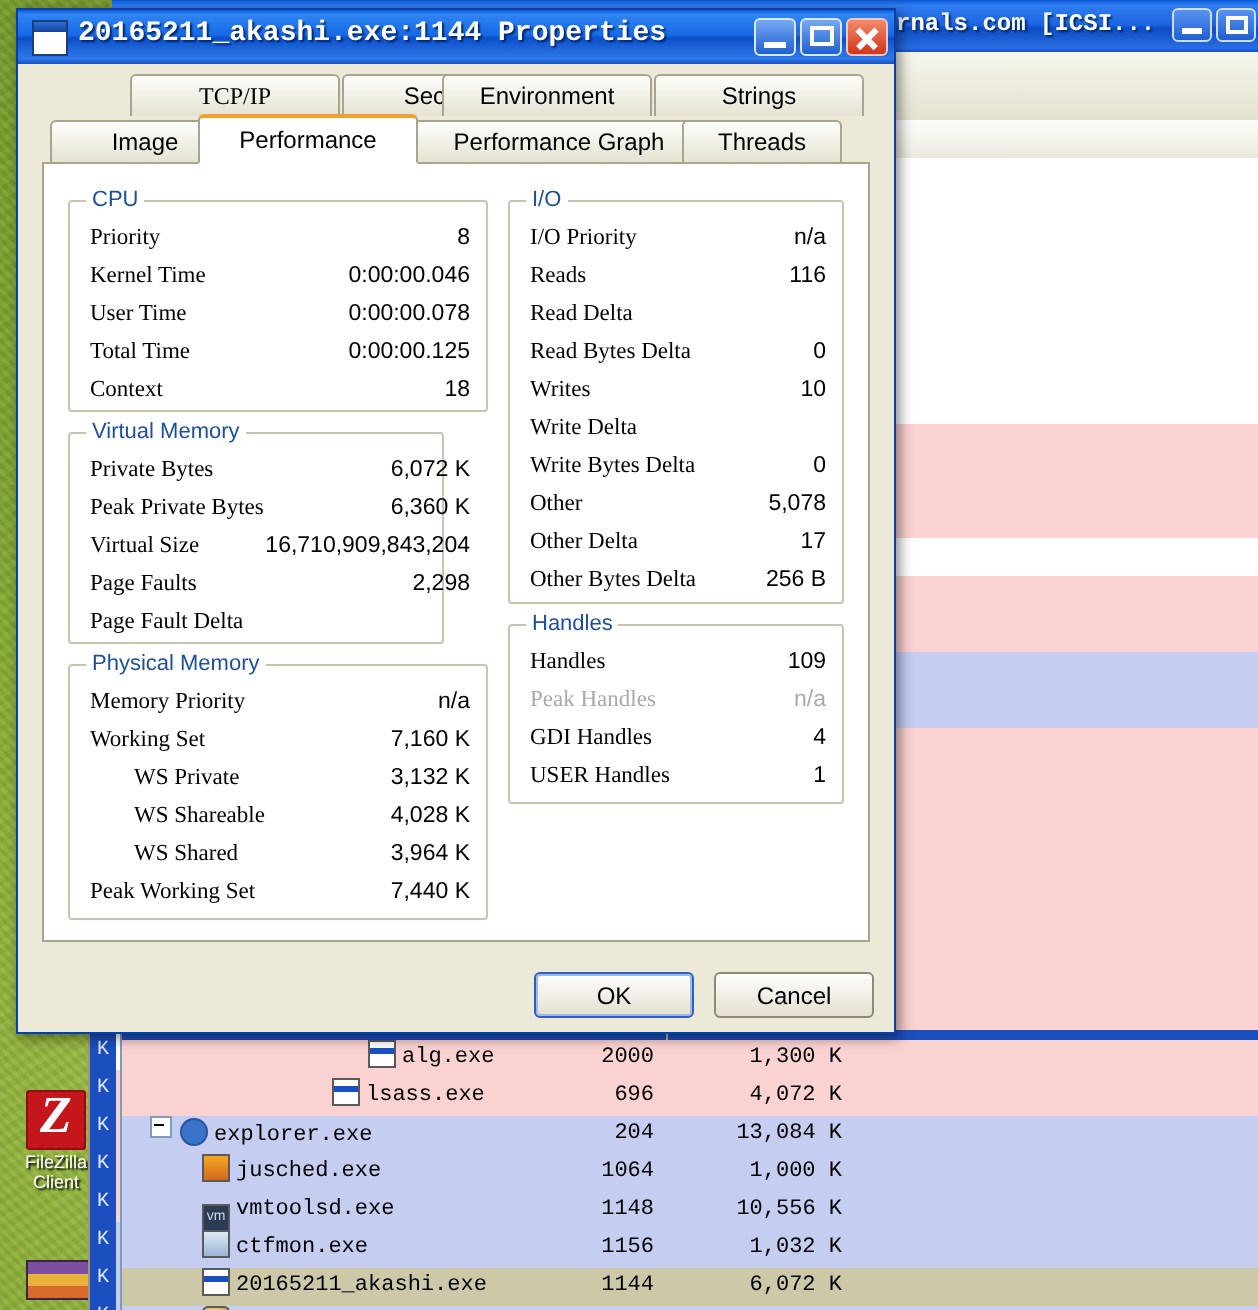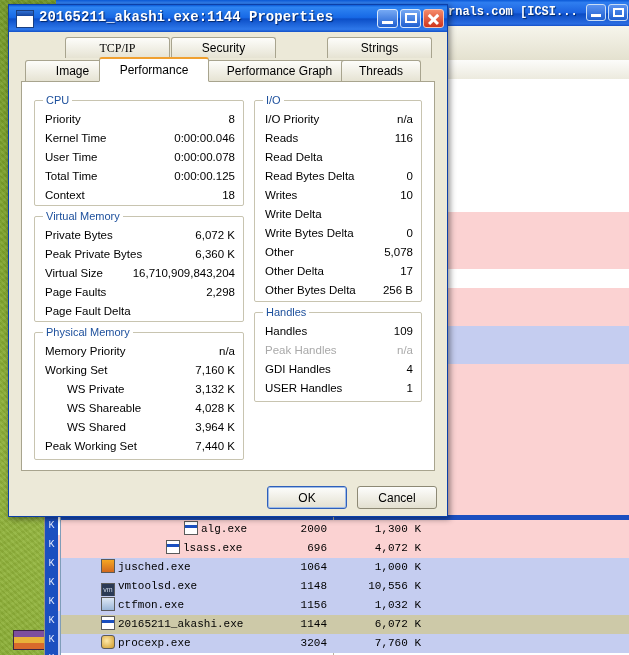--- a/index.html
+++ b/index.html
@@ -141,36 +141,42 @@
   #tabpane{position:absolute;left:12px;top:76px;width:414px;height:390px;
     background:#fff;border:1px solid #a8a48e;box-sizing:border-box;}
 
   
   .grp{position:absolute;border:1px solid #c8c4b0;border-radius:2px;box-sizing:border-box;
     background:#fff;}
   .grp-lbl{position:absolute;top:-7px;left:8px;background:#fff;padding:0 3px;
     font-size:11px;color:#1c4f9c;font-family:"Liberation Sans",sans-serif;white-space:nowrap;}
   .kv{position:absolute;font-size:11.5px;color:#000;white-space:nowrap;
     font-family:"Liberation Sans",sans-serif;}
-  .kv .k{position:absolute;left:0;}
+  .kv .k{position:absolute;left:0;font-family:Liberation Serif, serif;}
   .kv .v{position:absolute;right:0;text-align:right;}
   .kv.dim .k,.kv.dim .v{color:#a9a9a9;}
 
   
   .fbtn{position:absolute;height:23px;line-height:22px;text-align:center;font-size:12px;
     background:linear-gradient(#fdfdfc,#e3e0d0);border:1px solid #8d8975;border-radius:3px;
     box-sizing:border-box;font-family:"Liberation Sans",sans-serif;color:#000;}
   .fbtn.def{border:1px solid #2f5fba;box-shadow:0 0 0 1px #9dbbe8 inset;}
   .u{}
 </style>
 </head>
 <body>
 
 <div id="desktop">
   <div id="desktop-noise"></div>
+  <div class="desk-icon" style="left:0px;top:545px;">
+    <div class="glyph">
+        <div class="fz-icon"></div>
+      </div>
+    <div class="lbl">FileZilla<br>Client</div>
+  </div>
   <div class="desk-icon" style="left:0px;top:630px;">
     <div class="glyph">
         <div class="misc-icon"></div>
       </div>
   </div>
 </div>
 
 <div id="procexp">
 
   <div id="px-titlebar">
@@ -369,20 +375,25 @@
         <span class="t-name" style="left: 123px;"><span class="tico win"></span>alg.exe</span>
         <span class="t-pid">2000</span>
         <span class="t-ws">1,300 K</span>
       </div>
       <div class="trow pink">
         <span class="t-name" style="left: 95px; margin-left: 10px;"><span class="tico win"></span>lsass.exe</span>
         <span class="t-pid">696</span>
         <span class="t-ws">4,072 K</span>
       </div>
       <div class="trow blue">
+        <span class="t-name" style="left: 14px;"><span class="expander"></span><span class="tico ie"></span>explorer.exe</span>
+        <span class="t-pid">204</span>
+        <span class="t-ws">13,084 K</span>
+      </div>
+      <div class="trow blue">
         <span class="t-name" style="left: 40px;"><span class="tico java"></span>jusched.exe</span>
         <span class="t-pid">1064</span>
         <span class="t-ws">1,000 K</span>
       </div>
       <div class="trow blue">
         <span class="t-name" style="left: 40px;"><span class="tico vm">vm</span>vmtoolsd.exe</span>
         <span class="t-pid">1148</span>
         <span class="t-ws">10,556 K</span>
       </div>
       <div class="trow blue">
@@ -416,20 +427,21 @@
       </div>
     <div class="dbtn cls">
         <span class="x1"></span>
         <span class="x2"></span>
       </div>
   </div>
 
   <div id="tabs">
     <div class="tab row1" style="left:44px;width:105px;font-family:Liberation Serif, serif;">TCP/IP</div>
     <div class="tab row1" style="left:150px;width:105px;">Security</div>
+    <div class="tab row1" style="left:200px;width:105px;">Environment</div>
     <div class="tab row1" style="left:306px;width:105px;">Strings</div>
 
     <div class="tab row2" style="left:4px;width:95px;">Image</div>
     <div class="tab row2 active" style="left:78px;width:110px;">Performance</div>
     <div class="tab row2" style="left:186px;width:145px;">Performance Graph</div>
     <div class="tab row2" style="left:320px;width:80px;">Threads</div>
   </div>
 
   <div id="tabpane">
 
@@ -452,21 +464,21 @@
             <span class="k">Total Time</span>
             <span class="v">0:00:00.125</span>
           </div>
           <div class="kv" style="left: 10px; top: 88px; width: 190px;">
             <span class="k">Context</span>
             <span class="v">18</span>
           </div>
         </div>
     </div>
 
-    <div class="grp" style="left:12px;top:134px;width:210px;height:106px;">
+    <div class="grp" style="left:12px;top:134px;width:188px;height:106px;">
       <span class="grp-lbl">Virtual Memory</span>
       <div id="g-vm">
           <div class="kv" style="left: 10px; top: 12px; width: 190px;">
             <span class="k">Private Bytes</span>
             <span class="v">6,072 K</span>
           </div>
           <div class="kv" style="left: 10px; top: 31px; width: 190px;">
             <span class="k">Peak Private Bytes</span>
             <span class="v">6,360 K</span>
           </div>

